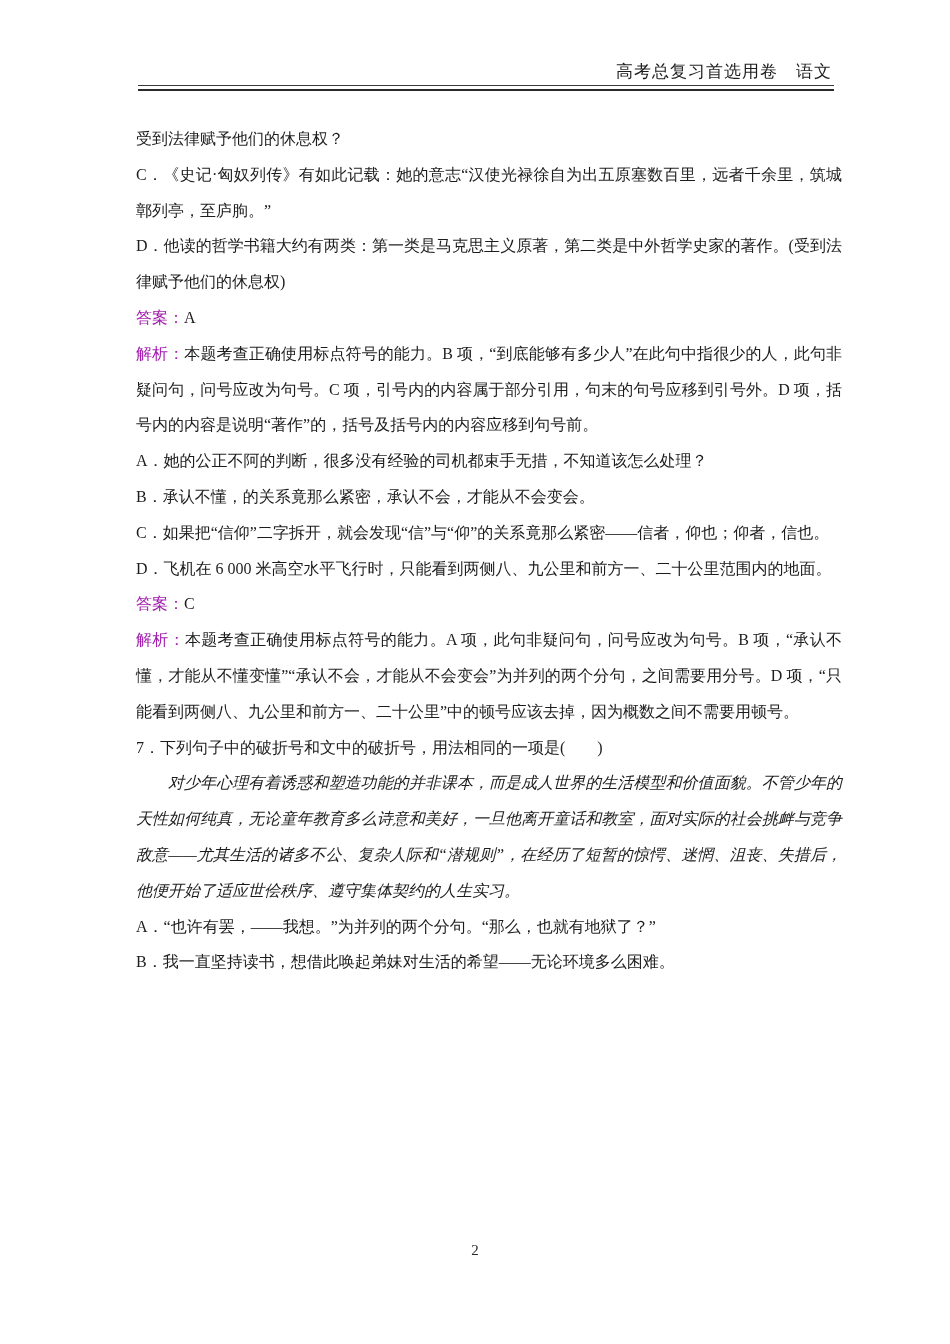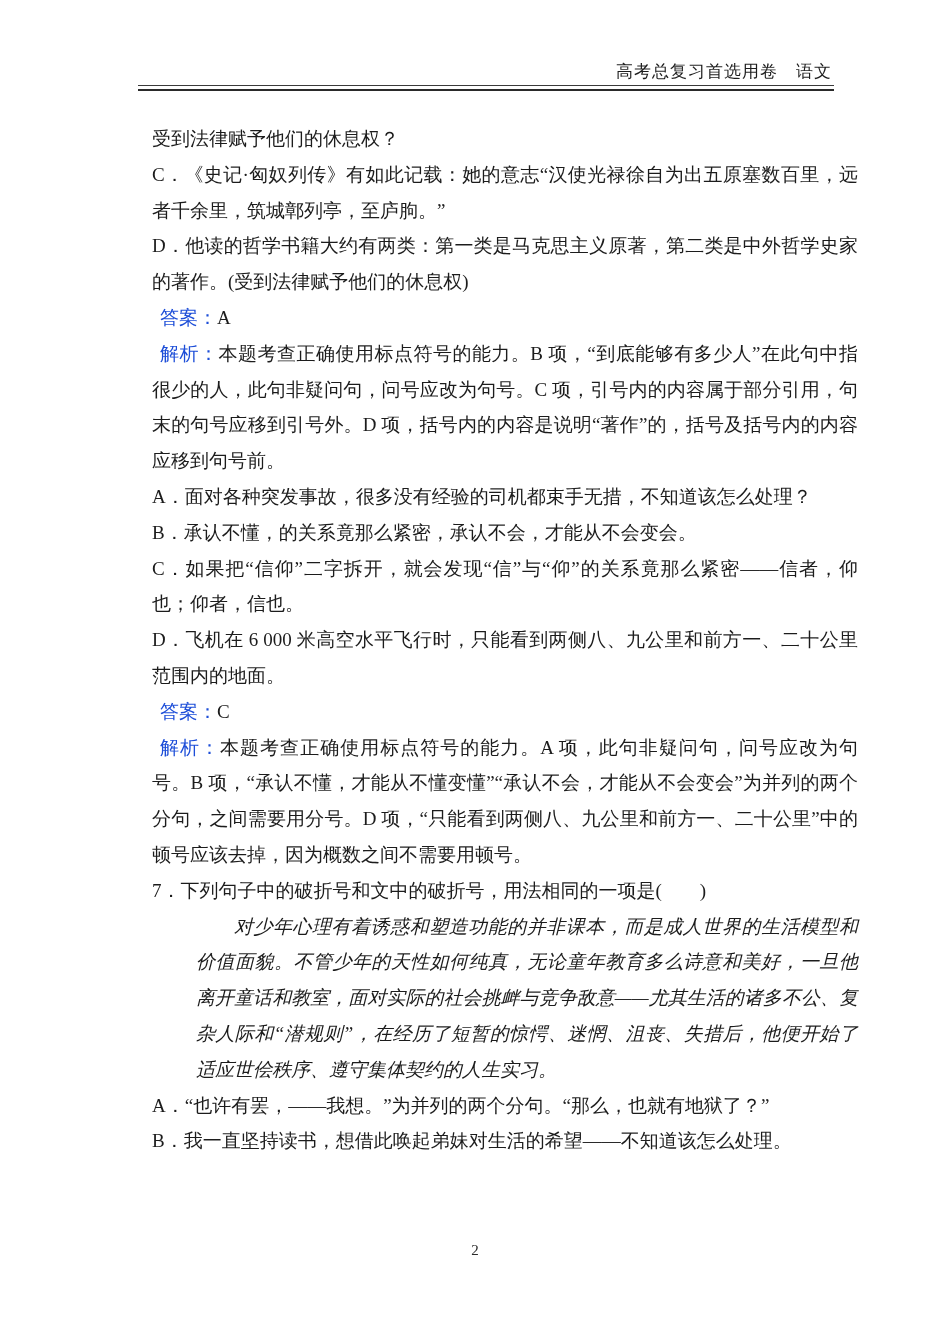--- a/index.html
+++ b/index.html
@@ -19,30 +19,30 @@
     color:#1c1c1c;
     white-space:pre;
   }
   .header-rule {
     position:absolute; left:138px; top:85px; width:696px;
     height:3px;
     border-top:1px solid #3a3a3a;
     border-bottom:2px solid #2a2a2a;
   }
   .doc-body {
-    position:absolute; left:152px; top:121px; width:706px;
-    font-size:19px;
+    position:absolute; left:136px; top:121px; width:706px;
+    font-size:16px;
     line-height:35.8px;
     text-align:justify;
     text-justify:inter-ideograph;
   }
   .para { margin:0; padding:0; }
-  .para.indent { text-indent:2em;margin-left:44px; }
+  .para.indent { text-indent:2em; }
   .para.kai { font-style:italic; }
-  .red-label { color:#1d4ed8;margin-left:8px; }
+  .red-label { color:#a21caf; }
   .page-footer {
     position:absolute; left:0; top:1240px; width:950px;
     text-align:center;
     font-size:15px; line-height:20px;
     color:#2a2a2a;
   }
 </style>
 </head>
 <body>
 
@@ -51,29 +51,29 @@
   <div class="header-title">高考总复习首选用卷　语文</div>
 
   <div class="header-rule"></div>
 
   <div class="doc-body" id="doc-body">
       <div class="para"><span>受到法律赋予他们的休息权？</span></div>
       <div class="para"><span>C．《史记·匈奴列传》有如此记载：她的意志“汉使光禄徐自为出五原塞数百里，远者千余里，筑城鄣列亭，至庐朐。”</span></div>
       <div class="para"><span>D．他读的哲学书籍大约有两类：第一类是马克思主义原著，第二类是中外哲学史家的著作。(受到法律赋予他们的休息权)</span></div>
       <div class="para"><span class="red-label">答案：</span><span>A</span></div>
       <div class="para"><span class="red-label">解析：</span><span>本题考查正确使用标点符号的能力。B 项，“到底能够有多少人”在此句中指很少的人，此句非疑问句，问号应改为句号。C 项，引号内的内容属于部分引用，句末的句号应移到引号外。D 项，括号内的内容是说明“著作”的，括号及括号内的内容应移到句号前。</span></div>
-      <div class="para"><span>A．面对各种突发事故，很多没有经验的司机都束手无措，不知道该怎么处理？</span></div>
+      <div class="para"><span>A．她的公正不阿的判断，很多没有经验的司机都束手无措，不知道该怎么处理？</span></div>
       <div class="para"><span>B．承认不懂，的关系竟那么紧密，承认不会，才能从不会变会。</span></div>
       <div class="para"><span>C．如果把“信仰”二字拆开，就会发现“信”与“仰”的关系竟那么紧密——信者，仰也；仰者，信也。</span></div>
       <div class="para"><span>D．飞机在 6 000 米高空水平飞行时，只能看到两侧八、九公里和前方一、二十公里范围内的地面。</span></div>
       <div class="para"><span class="red-label">答案：</span><span>C</span></div>
       <div class="para"><span class="red-label">解析：</span><span>本题考查正确使用标点符号的能力。A 项，此句非疑问句，问号应改为句号。B 项，“承认不懂，才能从不懂变懂”“承认不会，才能从不会变会”为并列的两个分句，之间需要用分号。D 项，“只能看到两侧八、九公里和前方一、二十公里”中的顿号应该去掉，因为概数之间不需要用顿号。</span></div>
       <div class="para"><span>7．下列句子中的破折号和文中的破折号，用法相同的一项是(　　)</span></div>
       <div class="para indent kai"><span>对少年心理有着诱惑和塑造功能的并非课本，而是成人世界的生活模型和价值面貌。不管少年的天性如何纯真，无论童年教育多么诗意和美好，一旦他离开童话和教室，面对实际的社会挑衅与竞争敌意——尤其生活的诸多不公、复杂人际和“潜规则”，在经历了短暂的惊愕、迷惘、沮丧、失措后，他便开始了适应世侩秩序、遵守集体契约的人生实习。</span></div>
       <div class="para"><span>A．“也许有罢，——我想。”为并列的两个分句。“那么，也就有地狱了？”</span></div>
-      <div class="para"><span>B．我一直坚持读书，想借此唤起弟妹对生活的希望——不知道该怎么处理。</span></div>
+      <div class="para"><span>B．我一直坚持读书，想借此唤起弟妹对生活的希望——无论环境多么困难。</span></div>
     </div>
 
   <div class="page-footer">
     <span>2</span>
   </div>
 
 </div>
 
 </body></html>

